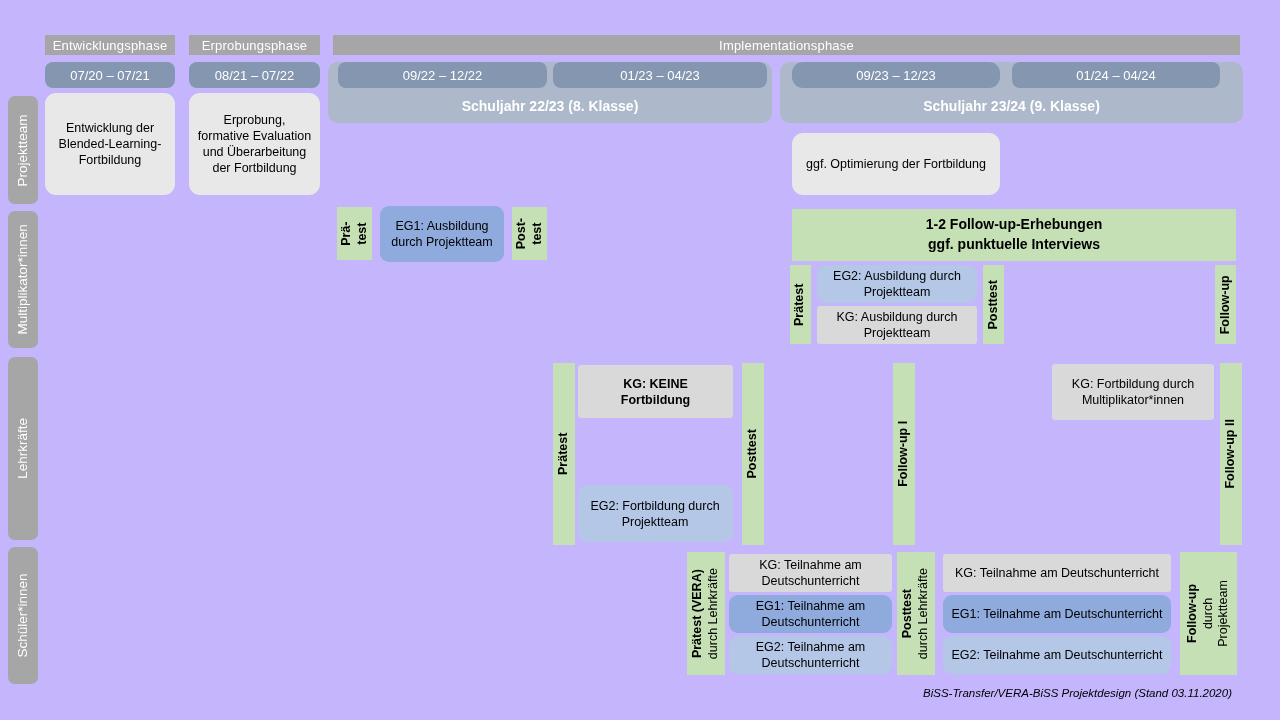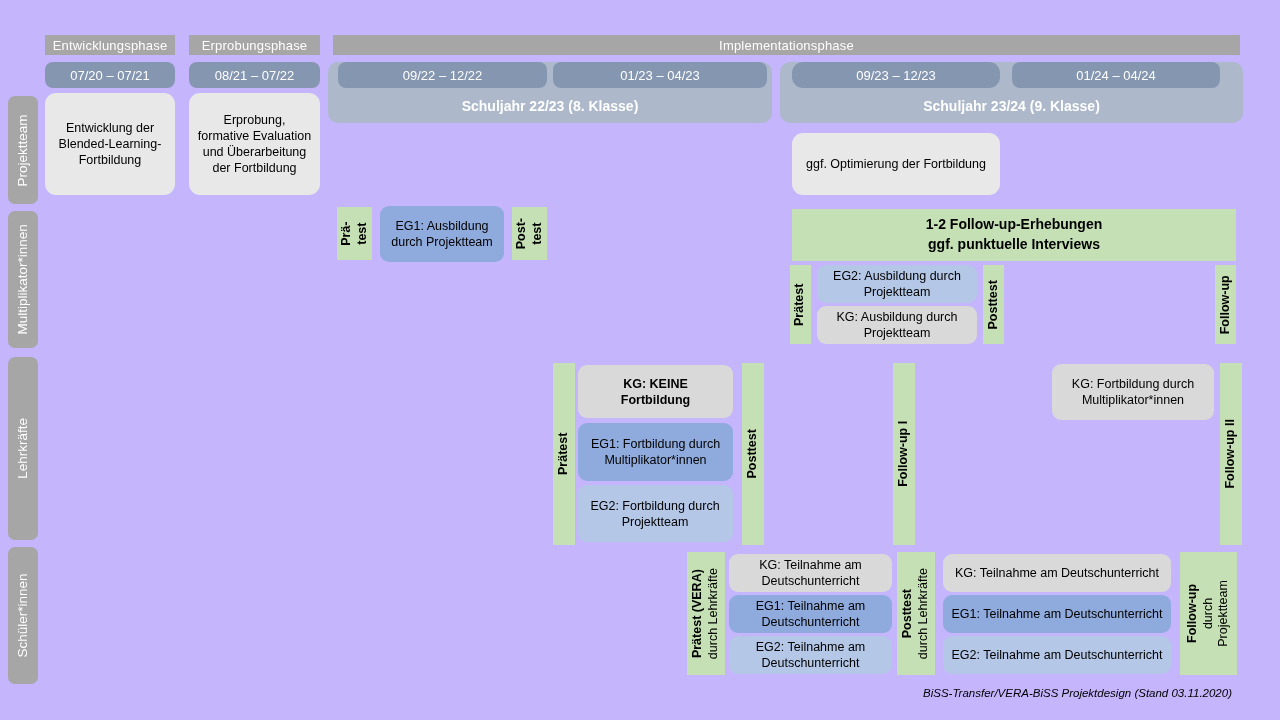--- a/index.html
+++ b/index.html
@@ -12,21 +12,21 @@
              justify-content:center; font-size:13px; }
   .sj { background:#adb9ca; border-radius:10px; color:#ffffff; font-weight:bold; font-size:14px;
         display:flex; align-items:flex-end; justify-content:center; padding-bottom:9px; }
   .rowlabel { background:#a6a6a6; border-radius:7px; color:#ffffff; display:flex; align-items:center;
               justify-content:center; }
   .rowlabel .vtext { font-weight:normal; font-size:13.5px; color:#ffffff; }
 
   .box { border-radius:11px; display:flex; align-items:center; justify-content:center; text-align:center;
          font-size:12.5px; color:#000; padding:4px 8px; line-height:1.28; }
   .box.lgray { background:#e8e8e8; }
-  .box.gray  { background:#d9d9d9; border-radius:9px; }
+  .box.gray  { background:#d9d9d9; border-radius:3px; }
   .box.blue1 { background:#8faadc; border-radius:9px; }
   .box.blue2 { background:#b4c7e7; border-radius:9px; }
   .box.pad-wide { padding:4px 24px;font-weight:bold; }
 
   .gbar { background:#c5e0b4; display:flex; align-items:center; justify-content:center; }
   .gbanner { background:#c5e0b4; display:flex; flex-direction:column; align-items:center; justify-content:center;
              font-weight:bold; font-size:14px; line-height:1.4; text-align:center; color:#000; }
 
   .vtext { transform:rotate(-90deg); text-align:center; white-space:nowrap; font-weight:bold;
            font-size:12.5px; line-height:1.25; color:#000; }
@@ -97,21 +97,20 @@
     <div class="vtext">Posttest</div>
   </div>
   <div class="abs gbar" style="left:1215px;top:265px;width:21px;height:79px;">
     <div class="vtext">Follow-up</div>
   </div>
 
   <div class="abs gbar" style="left:553px;top:363px;width:22px;height:182px;">
     <div class="vtext">Prätest</div>
   </div>
   <div class="abs box gray pad-wide" style="left:578px;top:365px;width:155px;height:53px;">KG: KEINE Fortbildung</div>
-  <div class="abs box blue1" style="left:578px;top:423px;width:155px;height:58px;">EG1: Fortbildung durch Multiplikator*innen</div>
   <div class="abs box blue2" style="left:578px;top:485px;width:155px;height:57px;padding-left:7px;">EG2: Fortbildung durch Projektteam</div>
   <div class="abs gbar" style="left:742px;top:363px;width:22px;height:182px;">
     <div class="vtext">Posttest</div>
   </div>
   <div class="abs gbar" style="left:893px;top:363px;width:22px;height:182px;">
     <div class="vtext">Follow-up I</div>
   </div>
   <div class="abs box gray" style="left:1052px;top:364px;width:162px;height:56px;">KG: Fortbildung durch Multiplikator*innen</div>
   <div class="abs gbar" style="left:1220px;top:363px;width:22px;height:182px;">
     <div class="vtext">Follow-up II</div>

